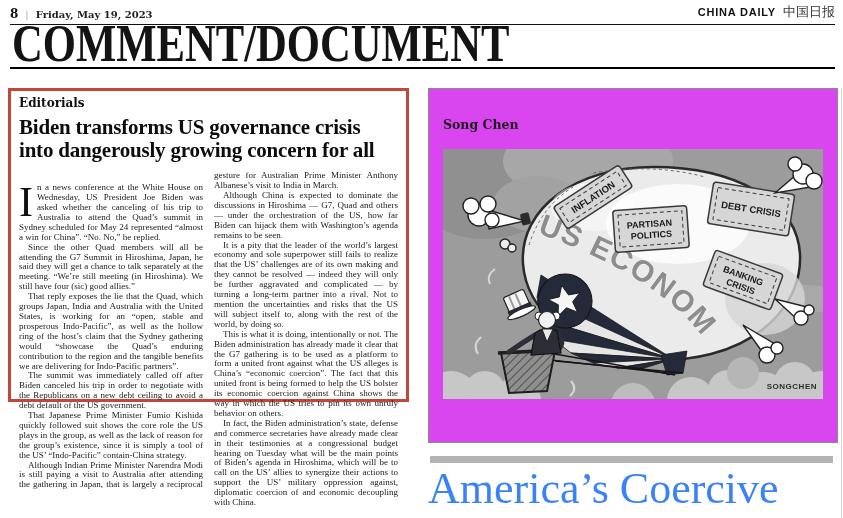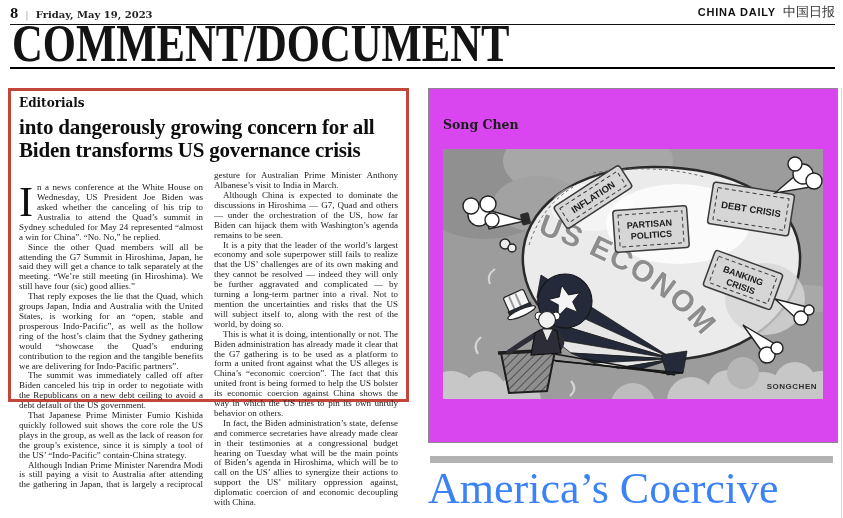--- a/index.html
+++ b/index.html
@@ -66,22 +66,22 @@
       <span class="pub-cn">中国日报</span>
     </div>
   </header>
 
   <div class="section-title">COMMENT/DOCUMENT</div>
   <div class="section-rule"></div>
 
   <section class="editorial-box" style="border-color: rgb(194, 70, 58);">
     <div class="kicker">Editorials</div>
     <h1 class="headline">
+      <span class="hl">Biden transforms US governance crisis</span>
       <span class="hl">into dangerously growing concern for all</span>
-      <span class="hl">Biden transforms US governance crisis</span>
     </h1>
     <div class="article-body">
         <p class="first">In a news conference at the White House on Wednesday, US President Joe Biden was asked whether the canceling of his trip to Australia to attend the Quad’s summit in Sydney scheduled for May 24 represented “almost a win for China”. “No. No,” he replied.</p>
         <p>Since the other Quad members will all be attending the G7 Summit in Hiroshima, Japan, he said they will get a chance to talk separately at the meeting. “We’re still meeting (in Hiroshima). We still have four (sic) good allies.”</p>
         <p>That reply exposes the lie that the Quad, which groups Japan, India and Australia with the United States, is working for an “open, stable and prosperous Indo-Pacific”, as well as the hollow ring of the host’s claim that the Sydney gathering would “showcase the Quad’s enduring contribution to the region and the tangible benefits we are delivering for Indo-Pacific partners”.</p>
         <p>The summit was immediately called off after Biden canceled his trip in order to negotiate with the Republicans on a new debt ceiling to avoid a debt default of the US government.</p>
         <p>That Japanese Prime Minister Fumio Kishida quickly followed suit shows the core role the US plays in the group, as well as the lack of reason for the group’s existence, since it is simply a tool of the US’ “Indo-Pacific” contain-China strategy.</p>
         <p>Although Indian Prime Minister Narendra Modi is still paying a visit to Australia after attending the gathering in Japan, that is largely a reciprocal gesture for Australian Prime Minister Anthony Albanese’s visit to India in March.</p>
         <p>Although China is expected to dominate the discussions in Hiroshima — G7, Quad and others — under the orchestration of the US, how far Biden can hijack them with Washington’s agenda remains to be seen.</p>
         <p>It is a pity that the leader of the world’s largest economy and sole superpower still fails to realize that the US’ challenges are of its own making and they cannot be resolved — indeed they will only be further aggravated and complicated — by turning a long-term partner into a rival. Not to mention the uncertainties and risks that the US will subject itself to, along with the rest of the world, by doing so.</p>

